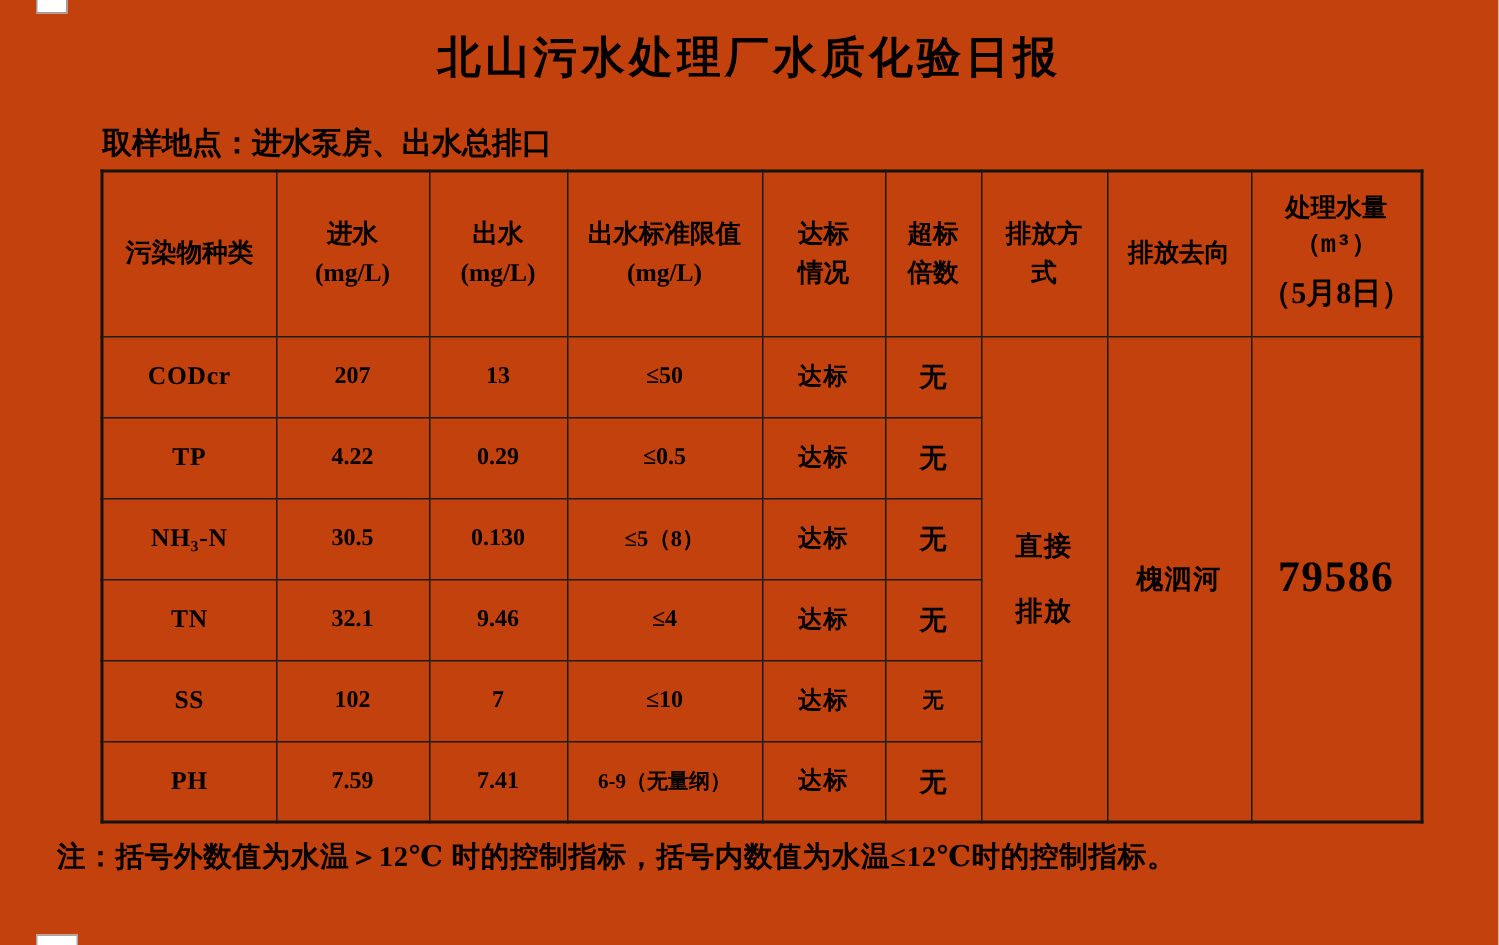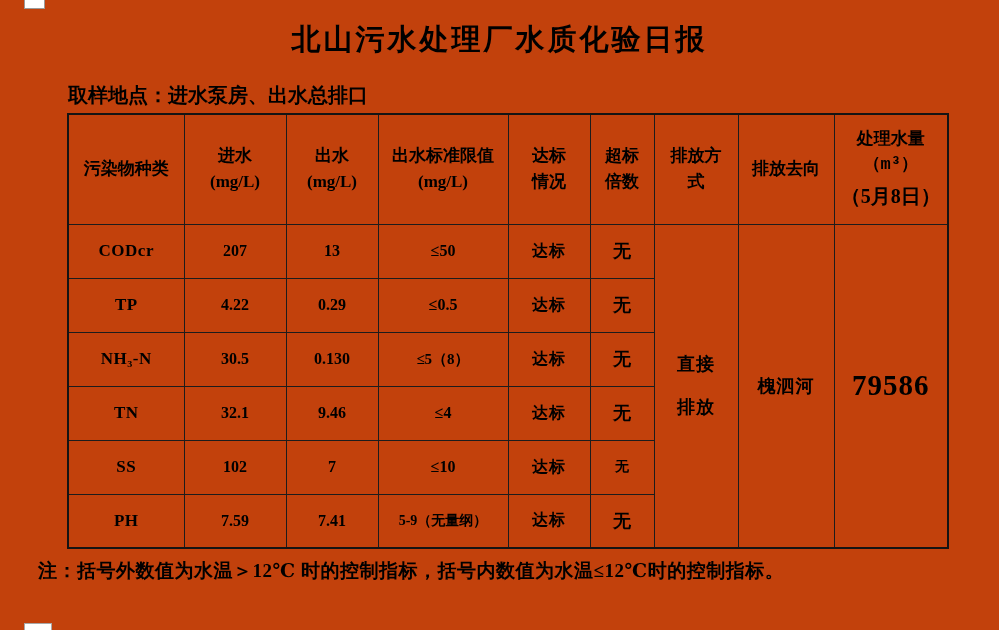--- a/index.html
+++ b/index.html
@@ -187,21 +187,21 @@
       <td class="cell-num">102</td>
       <td class="cell-num">7</td>
       <td class="cell-limit">≤10</td>
       <td class="cell-compliance">达标</td>
       <td class="cell-exceed">无</td>
     </tr>
     <tr class="data-row">
       <td class="cell-pollutant">PH</td>
       <td class="cell-num">7.59</td>
       <td class="cell-num">7.41</td>
-      <td class="cell-limit">5-9（无量纲）</td>
+      <td class="cell-limit">6-9（无量纲）</td>
       <td class="cell-compliance">达标</td>
       <td class="cell-exceed">无</td>
     </tr>
   </tbody>
     </table>
 
   <div class="footnote">注：括号外数值为水温＞12℃ 时的控制指标，括号内数值为水温≤12℃时的控制指标。</div>
 
   <div class="artifact-bottom"></div>
 

